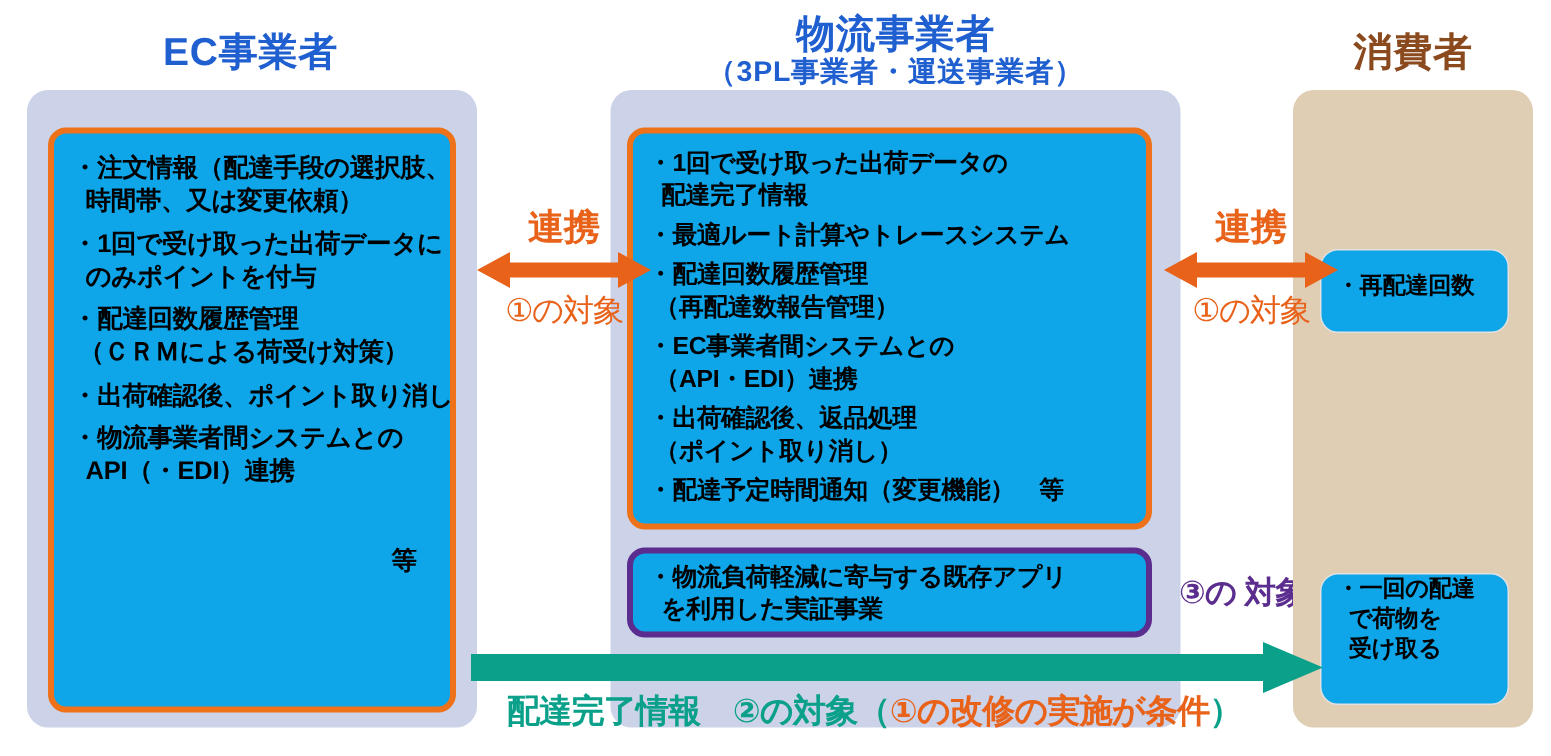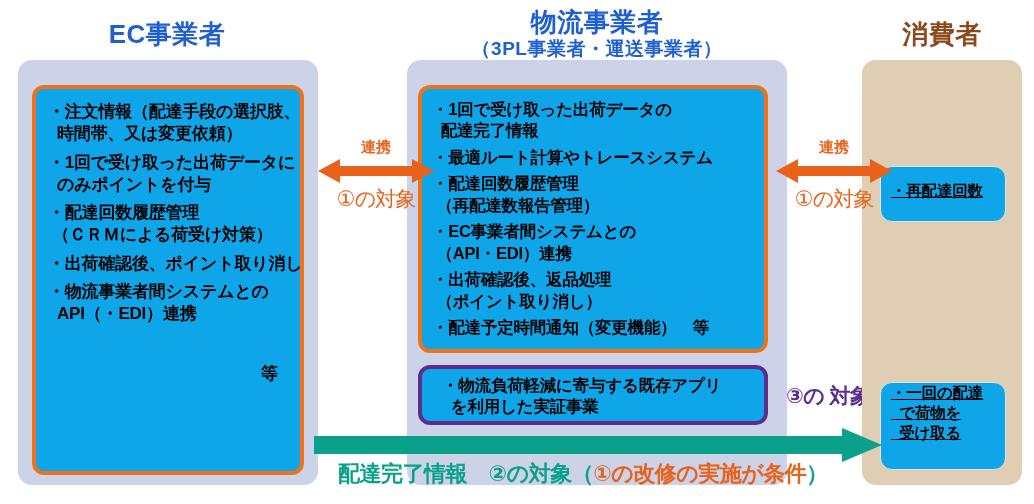--- a/index.html
+++ b/index.html
@@ -84,37 +84,36 @@
     border: 4px solid #ee7219;
     border-radius: 12px;
   }
   .card-purple {
     border: 4px solid #5b2d8e;
     border-radius: 12px;
   }
   .card-plain {
     border: 1px solid #e2e2e2;
     border-radius: 12px;
-    text-decoration: underline;
   }
 
   #card-ec {
     left: 32px; top: 85px;
     width: 272px; height: 390px;
     padding: 12px 8px 0 12px;
   }
   #card-logi {
     left: 418px; top: 85px;
     width: 350px; height: 268px;
     padding: 10px 6px 0 10px;
   }
   #card-logi-purple {
     left: 418px; top: 365px;
     width: 350px; height: 60px;
-    padding: 6px 6px 0 20px;
+    padding: 6px 6px 0 10px;
   }
   #card-consumer-top {
     left: 880px; top: 166px;
     width: 126px; height: 56px;
     padding: 14px 4px 0 10px;
   }
   #card-consumer-bottom {
     left: 880px; top: 382px;
     width: 126px; height: 88px;
     padding: 0 4px 0 10px;
@@ -157,21 +156,21 @@
   
   .link-group {
     position: absolute;
     text-align: center;
     width: 116px;
   }
   #link-left  { left: 318px; top: 139px; }
   #link-right { left: 776px; top: 139px; }
 
   .link-label {
-    font-size: 15px;
+    font-size: 24px;
     font-weight: bold;
     color: #e8621a;
     line-height: 1.1;
     white-space: nowrap;
   }
   .link-target {
     font-size: 21px;
     font-weight: normal;
     color: #e8621a;
     line-height: 1.1;

